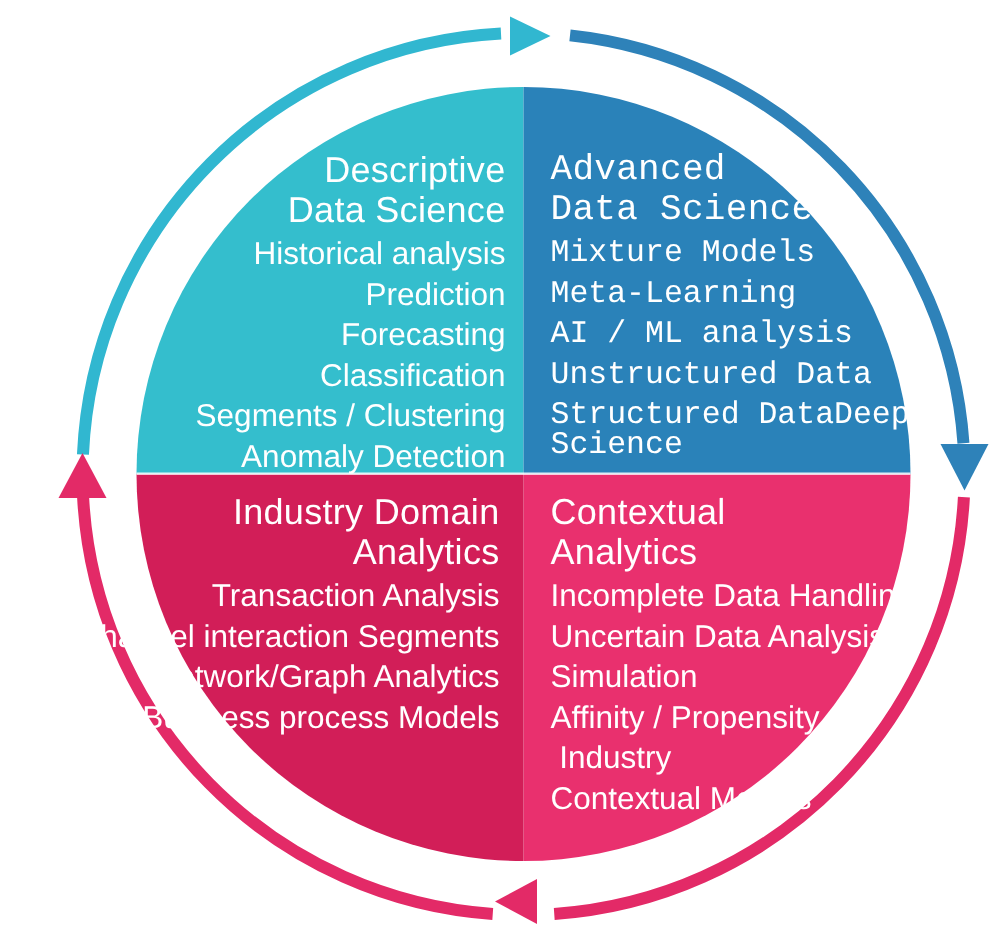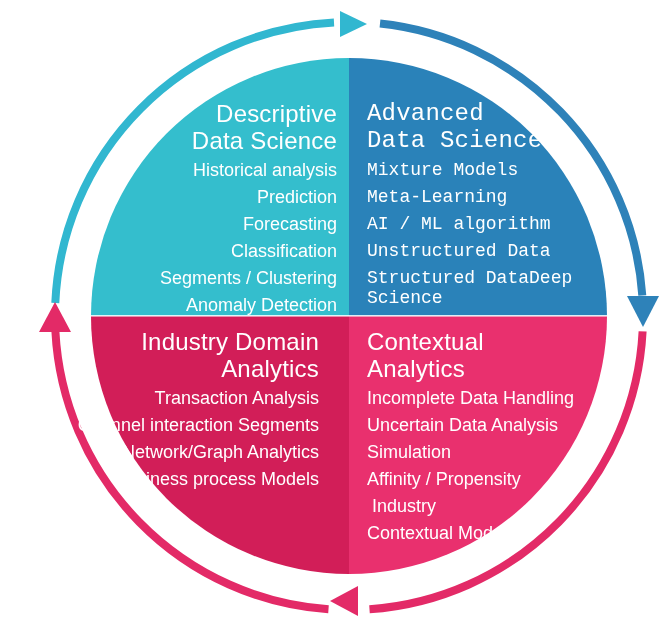--- a/index.html
+++ b/index.html
@@ -19,21 +19,21 @@
   }
   .align-right { text-align: right; }
   .q-title {
     font-size: 24px;
     line-height: 27px;
     font-weight: 400;
     letter-spacing: 0.2px;
   }
   .q-items {
     margin-top: 2px;
-    font-size: 18px;
+    font-size: 21px;
     font-weight: 400;
   }
   .q-items .item {
     line-height: 20px;
     padding: 3.5px 0;
     white-space: pre-wrap;
   }
 </style>
 </head>
 <body>
@@ -76,28 +76,28 @@
   </div>
 
   <div class="quad-text" style="top:100px; left:367px;font-family:Liberation Mono, monospace;">
     <div class="q-title">
         <div>Advanced</div>
         <div>Data Science</div>
       </div>
     <div class="q-items">
         <div class="item">Mixture Models</div>
         <div class="item">Meta-Learning</div>
-        <div class="item">AI / ML algorithm</div>
+        <div class="item">AI / ML analysis</div>
         <div class="item">Unstructured Data</div>
         <div class="item">Structured DataDeep
 Science</div>
       </div>
   </div>
 
-  <div class="quad-text align-right" style="top:328px; right:344px;">
+  <div class="quad-text align-right" style="top:328px; right:330px;">
     <div class="q-title">
         <div>Industry Domain</div>
         <div>Analytics</div>
       </div>
     <div class="q-items">
         <div class="item">Transaction Analysis</div>
         <div class="item">Channel interaction Segments</div>
         <div class="item">Network/Graph Analytics</div>
         <div class="item">Business process Models</div>
       </div>

